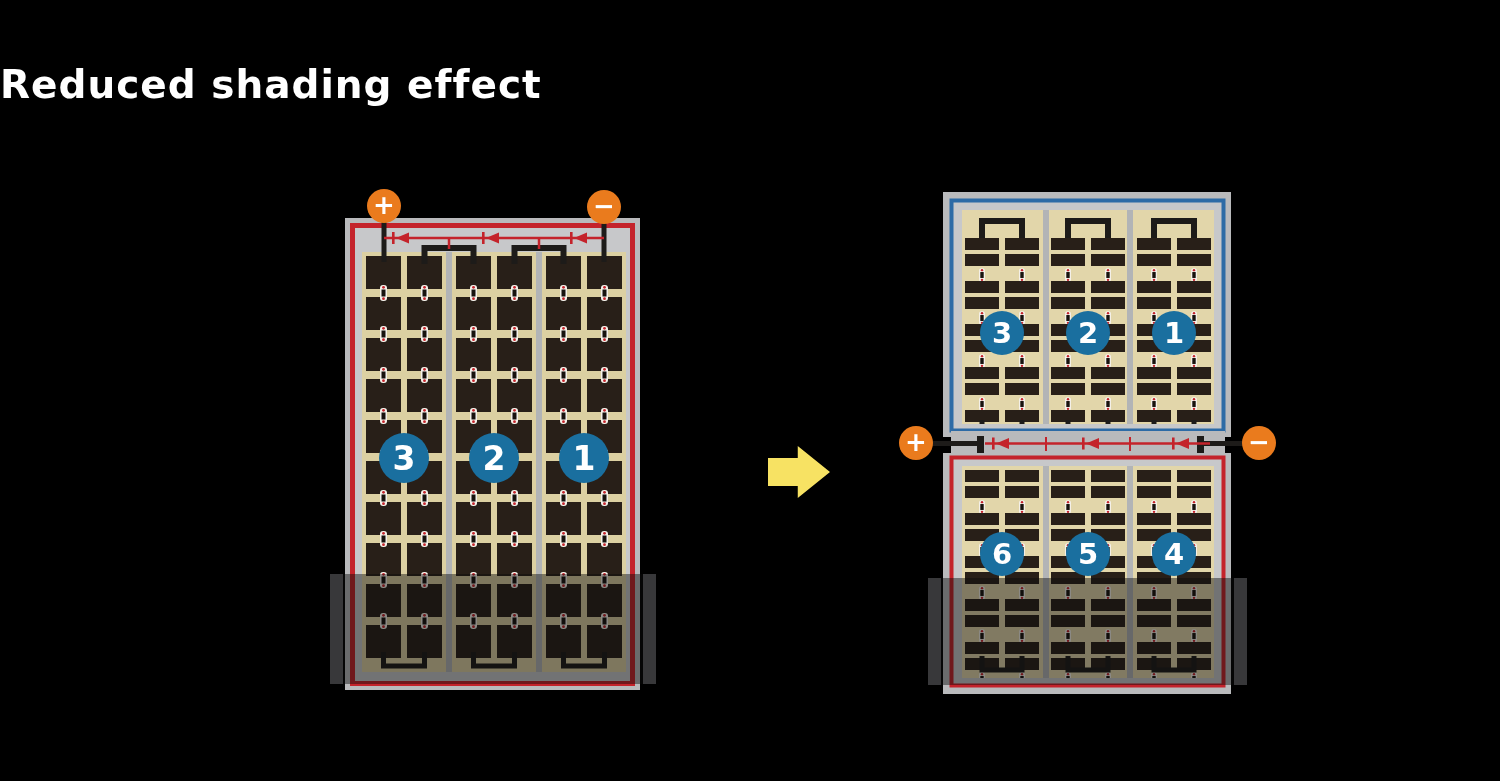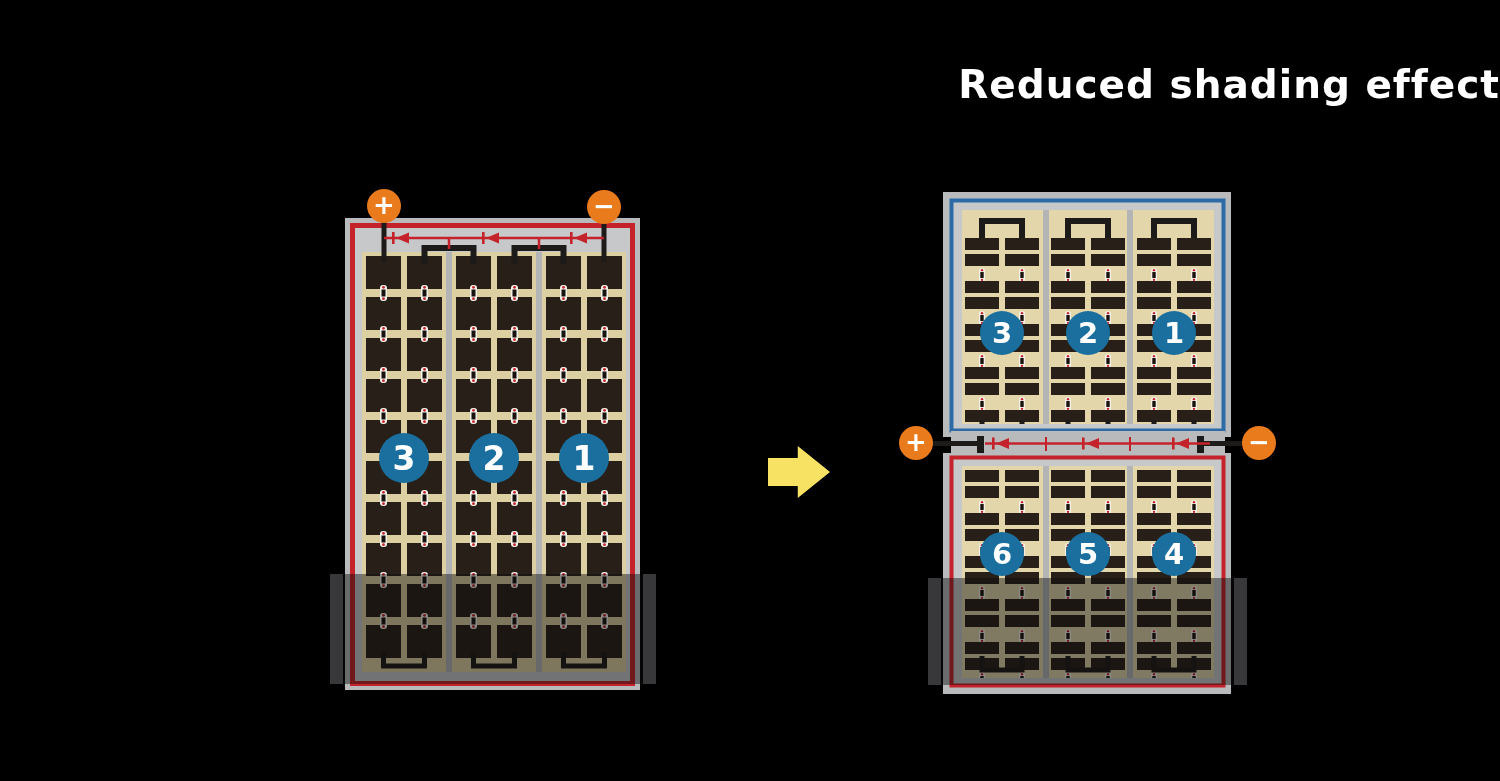--- a/index.html
+++ b/index.html
@@ -1,19 +1,19 @@
 <!DOCTYPE html>
 <html><head>
 <meta charset="utf-8">
 <style>
   html,body{margin:0;padding:0;background:#000;}
   body{width:1500px;height:781px;position:relative;overflow:hidden;
        font-family:"DejaVu Sans","Liberation Sans",sans-serif;}
   .stage{position:absolute;inset:0;}
-  .title{position:absolute;top:62px;left:0;width:100%;text-align:right;
+  .title{position:absolute;top:62px;left:0;width:100%;text-align:left;
          color:#ffffff;font-weight:bold;font-size:39px;letter-spacing:1px;}
   #decor{position:absolute;left:0;top:0;}
   .num{position:absolute;border-radius:50%;background:#1a6f9f;color:#fff;
        display:flex;align-items:center;justify-content:center;font-weight:bold;}
   .num.lg{width:50px;height:50px;font-size:33px;}
   .num.sm{width:44px;height:44px;font-size:29px;}
   .term{position:absolute;width:34px;height:34px;border-radius:50%;background:#ea7b1d;
         color:#fff;display:flex;align-items:center;justify-content:center;}
   .term .sym{font-weight:bold;font-size:26px;line-height:1;transform:translateY(-1px);}
   .term .tail{position:absolute;bottom:-3px;left:12px;width:11px;height:11px;

